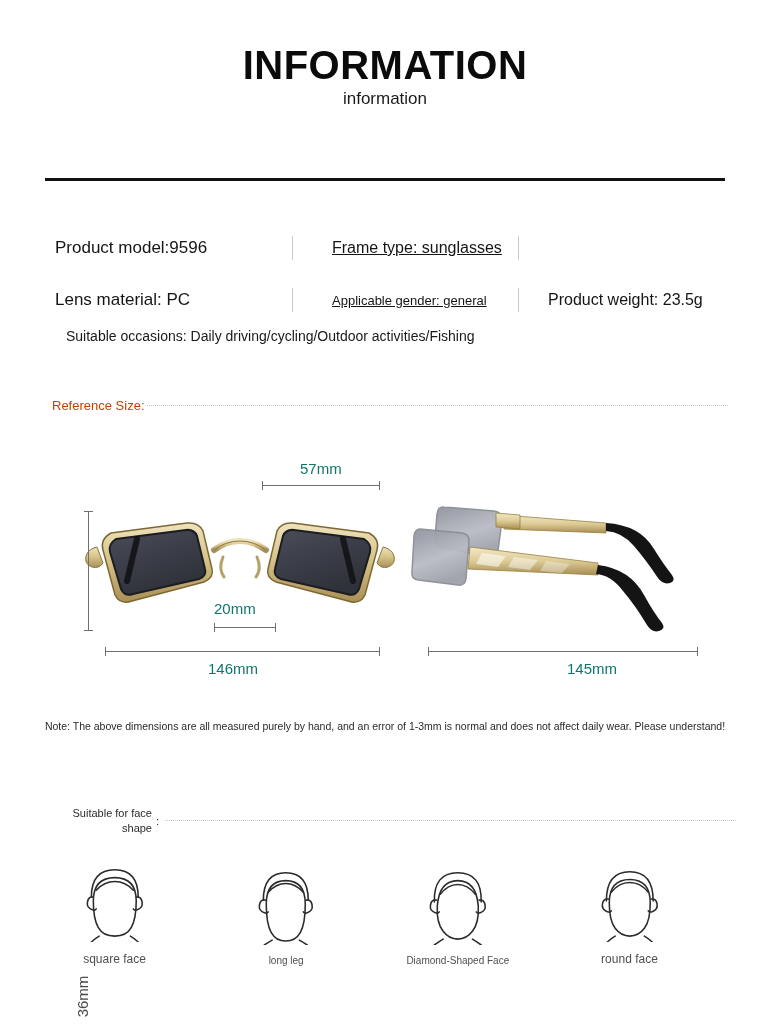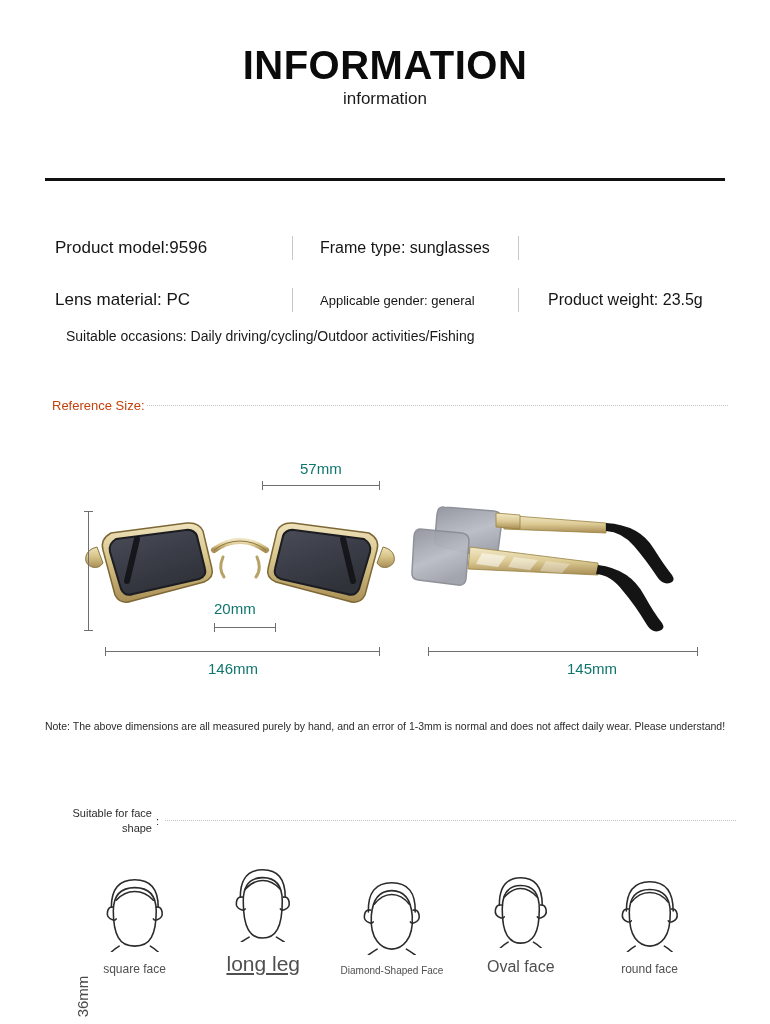--- a/index.html
+++ b/index.html
@@ -63,21 +63,21 @@
   }
   .spec-cell {
     position: absolute;
     top: 0;
     height: 52px;
     display: flex;
     align-items: center;
     color: #151515;
   }
   .cell-a { left: 55px;  width: 230px; font-size: 17px; }
-  .cell-b { left: 320px; width: 215px; font-size: 16px; }
+  .cell-b { left: 332px; width: 215px; font-size: 16px; text-decoration: underline; }
   .cell-c { left: 548px; width: 215px; font-size: 16px; }
   .small-cell { font-size: 13px; }
   .vsep {
     position: absolute;
     top: 14px;
     width: 1px;
     height: 24px;
     background: #c9c9c9;
   }
   .vsep-1 { left: 292px; }
@@ -200,21 +200,21 @@
     white-space: pre-line;
   }
   #faceshape-colon {
     font-size: 11px;
     color: #2b2b2b;
     padding: 0 6px 0 4px;
   }
 
   #faces-row {
     position: absolute;
-    left: 72px;
+    left: 52px;
     top: 862px;
     width: 640px;
     display: flex;
     justify-content: space-between;
     align-items: flex-end;
   }
   .face-item {
     width: 125px;
     text-align: center;
   }
@@ -376,52 +376,38 @@
       <g fill="none" stroke="#2b2b2b" stroke-width="1.6" stroke-linecap="round" stroke-linejoin="round">
         <path d="M29,36 q-5,-1 -6,5 q-1,6 5,8 q3,1 4,-1"></path>
         <path d="M71,36 q5,-1 6,5 q1,6 -5,8 q-3,1 -4,-1"></path>
         <path d="M30,40 q0,-24 20,-24 q20,0 20,24 q0,20 -5,29 q-5,9 -15,9 q-10,0 -15,-9 q-5,-9 -5,-29 Z"></path>
         <path d="M27,36 q0,-28 23,-28 q23,0 23,28"></path>
         <path d="M32,28 q8,-9 18,-9 q10,0 18,9"></path>
         <path d="M36,77 q-5,3 -8,5"></path>
         <path d="M64,77 q5,3 8,5"></path>
       </g>
     </svg>
-    <div class="face-label" style="font-size:21px;text-decoration:underline;">long leg</div>
+    <div class="face-label" style="font-size:10px;">long leg</div>
   </div>
 
   <div class="face-item">
     <svg class="face-art" viewBox="0 0 100 82">
       <g fill="none" stroke="#2b2b2b" stroke-width="1.6" stroke-linecap="round" stroke-linejoin="round">
         <path d="M28,36 q-5,-1 -6,5 q-1,6 5,8 q3,1 4,-1"></path>
         <path d="M72,36 q5,-1 6,5 q1,6 -5,8 q-3,1 -4,-1"></path>
         <path d="M29,42 q2,-26 21,-26 q19,0 21,26 q1,17 -6,26 q-6,8 -15,8 q-9,0 -15,-8 q-7,-9 -6,-26 Z"></path>
         <path d="M26,38 q-1,-30 24,-30 q25,0 24,30"></path>
         <path d="M32,30 q8,-10 18,-10 q10,0 18,10"></path>
         <path d="M35,76 q-5,3 -9,6"></path>
         <path d="M65,76 q5,3 9,6"></path>
       </g>
     </svg>
     <div class="face-label" style="font-size:10px;">Diamond-Shaped Face</div>
   </div>
 
-  <div class="face-item">
-    <svg class="face-art" viewBox="0 0 100 82">
-      <g fill="none" stroke="#2b2b2b" stroke-width="1.6" stroke-linecap="round" stroke-linejoin="round">
-        <path d="M30,38 q-5,-1 -6,5 q-1,6 5,8 q3,1 4,-1"></path>
-        <path d="M70,38 q5,-1 6,5 q1,6 -5,8 q-3,1 -4,-1"></path>
-        <path d="M31,42 q0,-24 19,-24 q19,0 19,24 q0,19 -5,27 q-5,8 -14,8 q-9,0 -14,-8 q-5,-8 -5,-27 Z"></path>
-        <path d="M28,38 q0,-28 22,-28 q22,0 22,28"></path>
-        <path d="M33,30 q8,-9 17,-9 q9,0 17,9"></path>
-        <path d="M37,76 q-5,3 -8,6"></path>
-        <path d="M63,76 q5,3 8,6"></path>
-      </g>
-    </svg>
-    <div class="face-label" style="font-size:16px;">Oval face</div>
-  </div>
 
   <div class="face-item">
     <svg class="face-art" viewBox="0 0 100 82">
       <g fill="none" stroke="#2b2b2b" stroke-width="1.6" stroke-linecap="round" stroke-linejoin="round">
         <path d="M28,38 q-5,-1 -6,5 q-1,6 5,8 q3,1 4,-1"></path>
         <path d="M72,38 q5,-1 6,5 q1,6 -5,8 q-3,1 -4,-1"></path>
         <path d="M29,42 q0,-24 21,-24 q21,0 21,24 q0,18 -6,26 q-6,8 -15,8 q-9,0 -15,-8 q-6,-8 -6,-26 Z"></path>
         <path d="M26,40 q0,-30 24,-30 q24,0 24,30"></path>
         <path d="M31,31 q8,-10 19,-10 q11,0 19,10"></path>
         <path d="M35,76 q-5,3 -8,6"></path>

